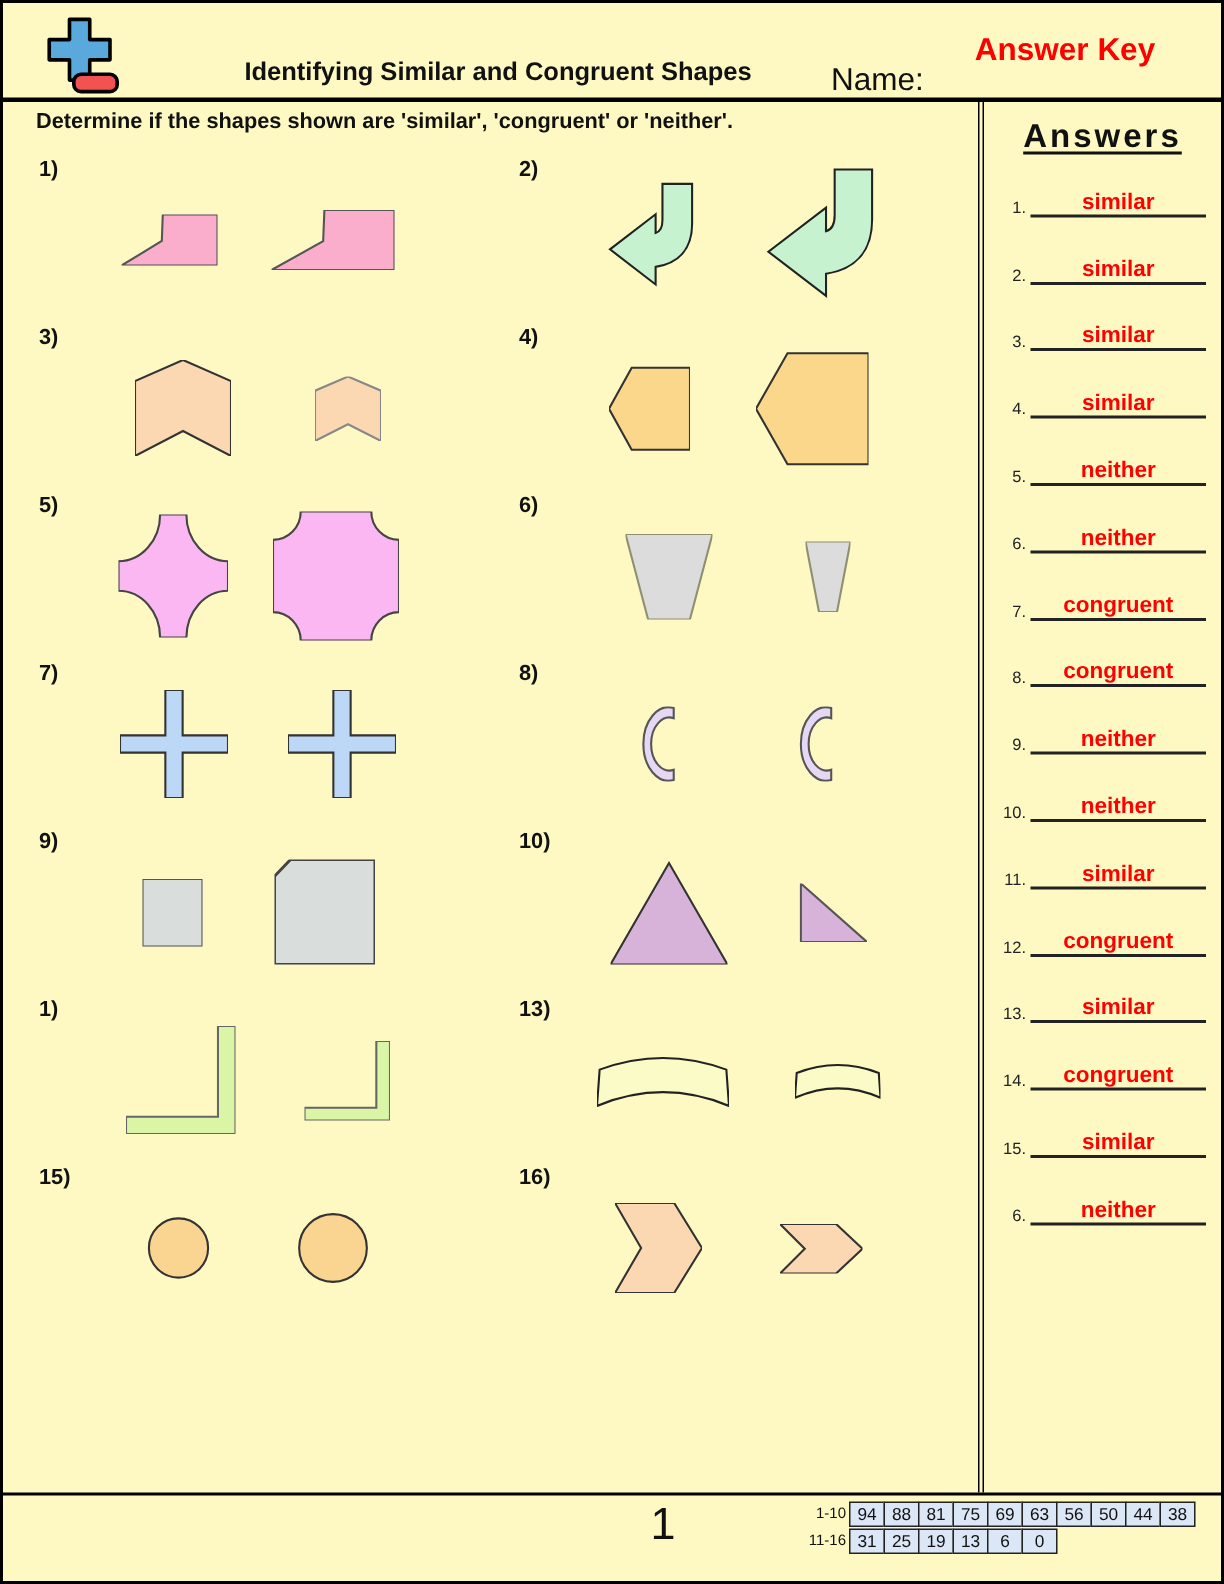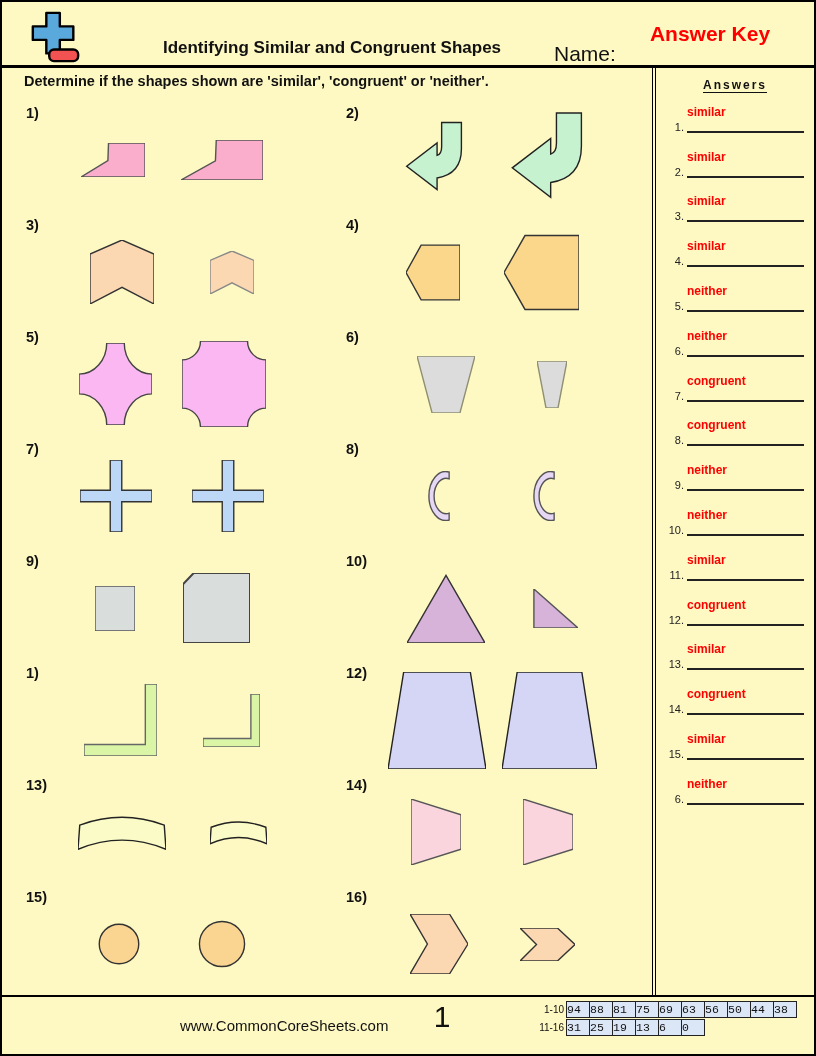--- a/index.html
+++ b/index.html
@@ -20,40 +20,40 @@
   
   .problems{position:absolute;left:10px;top:97px;width:642px;display:grid;
         grid-template-columns:320px 320px;grid-auto-rows:112px;}
   .problem{position:relative;}
   .pnum{position:absolute;top:6px;left:14px;font-size:14.5px;font-weight:bold;}
   .shapes{position:absolute;left:0;right:0;top:0;bottom:0;padding-top:10px;
         display:flex;justify-content:center;align-items:center;}
   .shapes svg{flex:none;}
   
   .answers-col{position:absolute;left:656px;top:66px;width:154px;}
-  .answers-heading{margin-top:10px;text-align:center;font-size:12px;font-weight:bold;
+  .answers-heading{margin-top:10px;text-align:center;font-size:22px;font-weight:bold;
         letter-spacing:2px;text-decoration:underline;text-underline-offset:3px;}
   .answers-list{margin-top:1px;}
   .answer-item{height:44.8px;display:flex;align-items:flex-end;padding:0 8px 5px 4px;box-sizing:border-box;}
   .anum{font-size:11px;width:22px;text-align:right;margin-right:3px;color:#222;}
-  .aline{flex:1;border-bottom:2px solid #222;text-align:left;color:var(--answer-red);
-        font-weight:bold;font-size:12px;line-height:1;padding-bottom:13px;}
+  .aline{flex:1;border-bottom:2px solid #222;text-align:center;color:var(--answer-red);
+        font-weight:bold;font-size:15px;line-height:1;padding-bottom:1px;}
   
   .footer-rule{position:absolute;left:0;right:0;top:993px;height:2px;background:#000;}
   .footer{position:absolute;left:0;right:0;top:996px;height:58px;}
   .math-badge{position:absolute;left:28px;top:4px;width:140px;height:38px;background:#000;border-radius:19px;}
   .math-pill{position:absolute;left:5px;right:9px;top:4px;bottom:4px;background:#fff;border-radius:14px;
         display:flex;align-items:center;justify-content:center;font-size:20px;font-weight:bold;color:#000;}
   .website{position:absolute;left:178px;top:19px;font-size:15px;}
   .page-number{position:absolute;left:400px;top:2px;width:80px;text-align:center;font-size:30px;}
   .score-table{position:absolute;right:4px;top:3px;width:282px;}
   .score-row{display:flex;align-items:center;height:17px;margin-bottom:1px;}
   .slabel{width:36px;text-align:right;font-size:10px;margin-right:3px;flex:none;}
   .scell{width:24px;height:17px;flex:none;border:1px solid #222;margin-left:-1px;box-sizing:border-box;
-        background:var(--score-cell-bg);font-size:11.5px;text-align:left;line-height:16px;font-family:Liberation Mono, monospace;}
+        background:var(--score-cell-bg);font-size:11.5px;text-align:center;line-height:16px;}
 </style>
 </head>
 <body>
 
 <div class="page">
 
   <svg class="logo" width="54" height="54" viewBox="0 0 56 54">
     <path d="M 19,2 H 33 V 16 H 47 V 30 H 33 V 44 H 19 V 30 H 5 V 16 H 19 Z" fill="#5aa9dc" stroke="#000" stroke-width="2.5" stroke-linejoin="round"></path>
     <rect x="22" y="40" width="30" height="12" rx="5" fill="#f25352" stroke="#000" stroke-width="2.5"></rect>
   </svg>
@@ -190,55 +190,33 @@
     <div class="shapes" style="gap: 46px;">
           <svg width="73" height="72" viewBox="0 0 100 100" preserveAspectRatio="none">
             <polygon points="84,0 100,0 100,100 0,100 0,84 84,84" fill="#d9f5a5" stroke="#666" stroke-width="1.4" vector-effect="non-scaling-stroke"></polygon>
           </svg>
           <svg width="57" height="53" viewBox="0 0 100 100" preserveAspectRatio="none">
             <polygon points="84,0 100,0 100,100 0,100 0,84 84,84" fill="#d9f5a5" stroke="#666" stroke-width="1.4" vector-effect="non-scaling-stroke"></polygon>
           </svg>
         </div>
   </div>
 
-  <div class="problem">
-    <div class="pnum">12)</div>
-    <div class="shapes" style="gap: 16px;">
-          <svg width="98" height="97" viewBox="0 0 100 100" preserveAspectRatio="none">
-            <polygon points="16,0 84,0 100,100 0,100" fill="#d5d5f5" stroke="#222" stroke-width="1.4" vector-effect="non-scaling-stroke"></polygon>
-          </svg>
-          <svg width="95" height="97" viewBox="0 0 100 100" preserveAspectRatio="none">
-            <polygon points="16,0 84,0 100,100 0,100" fill="#d5d5f5" stroke="#222" stroke-width="1.4" vector-effect="non-scaling-stroke"></polygon>
-          </svg>
-        </div>
-  </div>
 
   <div class="problem">
     <div class="pnum">13)</div>
     <div class="shapes" style="gap: 44px;">
           <svg width="88" height="38" viewBox="0 0 100 44" preserveAspectRatio="none">
             <path d="M 2,14 C 34,2 66,2 98,14 L 100,42 C 67,28 33,28 0,42 Z" fill="#fbfbc8" stroke="#222" stroke-width="1.4" vector-effect="non-scaling-stroke"></path>
           </svg>
           <svg width="57" height="26" viewBox="0 0 100 44" preserveAspectRatio="none">
             <path d="M 2,14 C 34,2 66,2 98,14 L 100,42 C 67,28 33,28 0,42 Z" fill="#fbfbc8" stroke="#222" stroke-width="1.4" vector-effect="non-scaling-stroke"></path>
           </svg>
         </div>
   </div>
 
-  <div class="problem">
-    <div class="pnum">14)</div>
-    <div class="shapes" style="gap: 62px;">
-          <svg width="50" height="66" viewBox="0 0 100 100" preserveAspectRatio="none">
-            <polygon points="0,0 100,24 100,76 0,100" fill="#fbd5de" stroke="#555" stroke-width="1.4" vector-effect="non-scaling-stroke"></polygon>
-          </svg>
-          <svg width="50" height="66" viewBox="0 0 100 100" preserveAspectRatio="none">
-            <polygon points="0,0 100,24 100,76 0,100" fill="#fbd5de" stroke="#555" stroke-width="1.4" vector-effect="non-scaling-stroke"></polygon>
-          </svg>
-        </div>
-  </div>
 
   <div class="problem">
     <div class="pnum">15)</div>
     <div class="shapes" style="gap: 58px;">
           <svg width="42" height="42" viewBox="0 0 100 100" preserveAspectRatio="none">
             <circle cx="50" cy="50" r="47" fill="#fad592" stroke="#333" stroke-width="1.4" vector-effect="non-scaling-stroke"></circle>
           </svg>
           <svg width="48" height="48" viewBox="0 0 100 100" preserveAspectRatio="none">
             <circle cx="50" cy="50" r="47" fill="#fad592" stroke="#333" stroke-width="1.4" vector-effect="non-scaling-stroke"></circle>
           </svg>
@@ -341,21 +319,20 @@
   <div class="answer-item">
     <span class="anum">6.</span>
     <span class="aline">neither</span>
   </div>
 </div>
   </aside>
 
   <div class="footer-rule"></div>
 
   <footer class="footer">
-    <div class="website">www.CommonCoreSheets.com</div>
     <div class="page-number">1</div>
     <div class="score-table">
         <div class="score-row">
           <span class="slabel">1-10</span>
           <span class="scell">94</span>
           <span class="scell">88</span>
           <span class="scell">81</span>
           <span class="scell">75</span>
           <span class="scell">69</span>
           <span class="scell">63</span>

